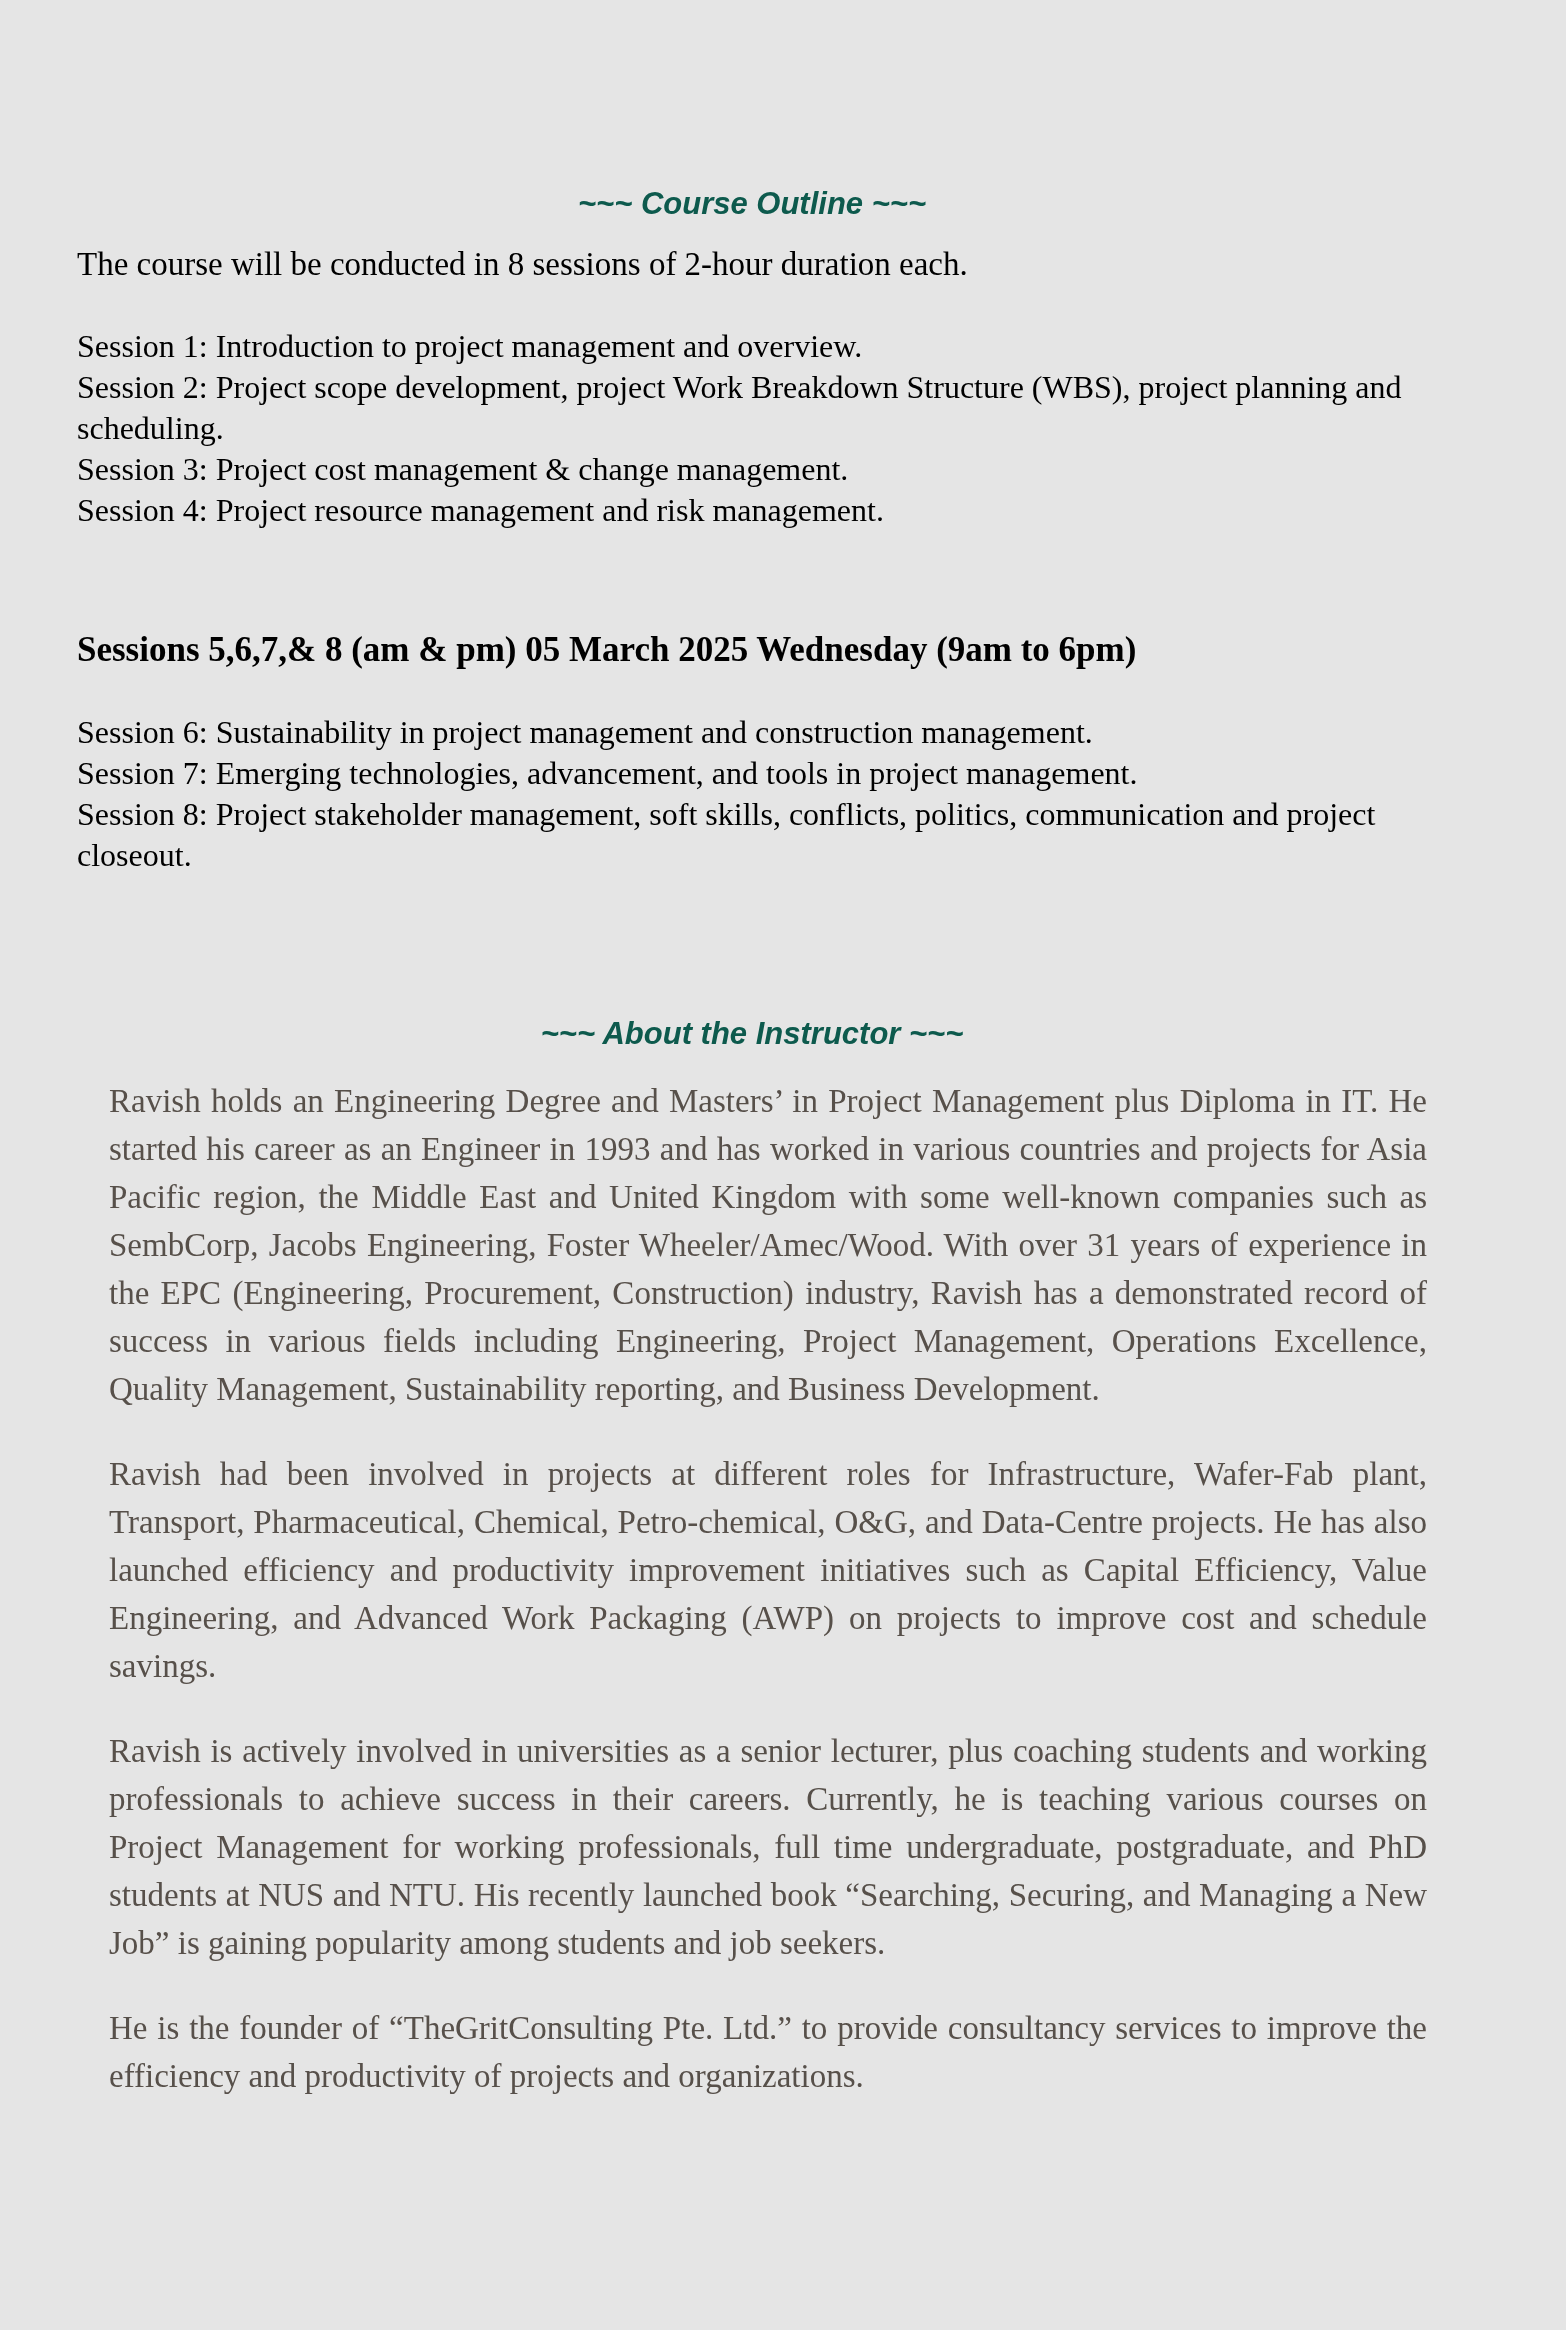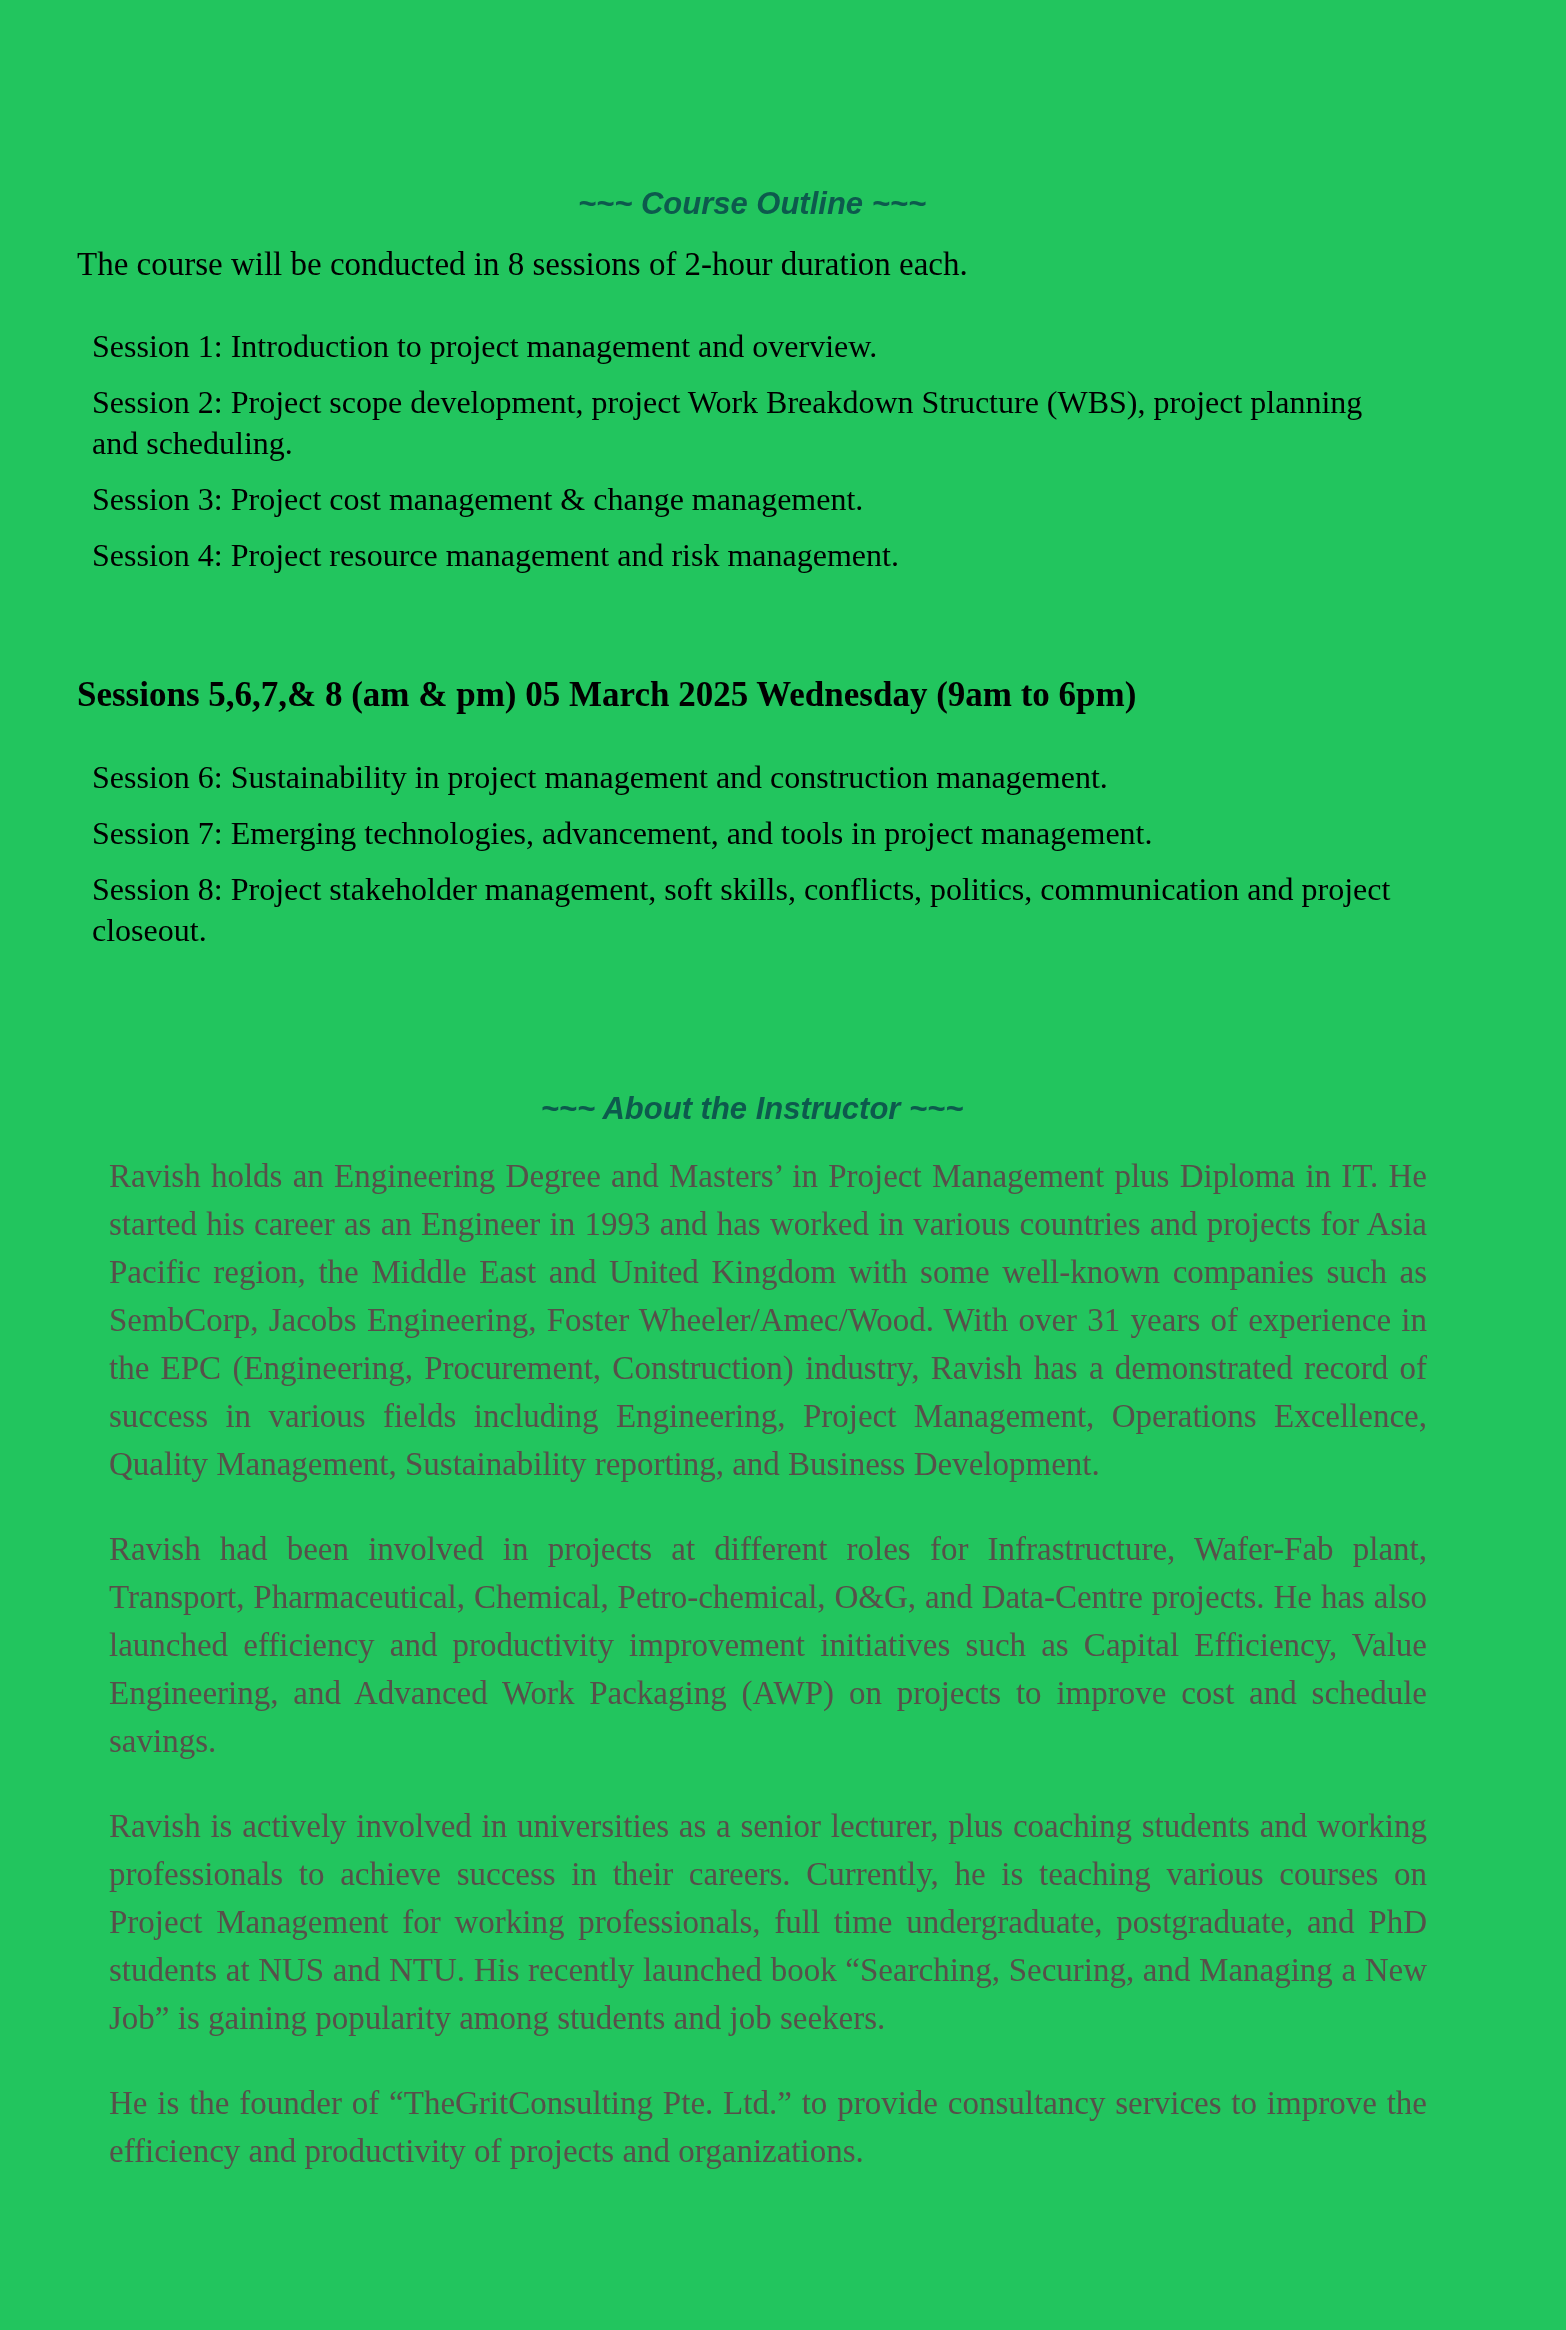--- a/index.html
+++ b/index.html
@@ -4,21 +4,21 @@
 <style>
   html, body {
     margin: 0;
     padding: 0;
     background: #ffffff;
   }
   .page {
     position: relative;
     width: 1567px;
     height: 2330px;
-    background: #22c55e;
+    background: #e5e5e5;
     box-sizing: border-box;
     padding: 184px 140px 0 77px;
     overflow: hidden;
     font-family: "Liberation Serif", serif;
   }
   .section-title {
     margin: 0;
     text-align: center;
     font-family: "Liberation Sans", sans-serif;
     font-weight: bold;
@@ -42,21 +42,21 @@
     color: #000000;
   }
   .day-heading.first { margin-top: 43px; }
   .day-heading.second { margin-top: 98px; }
   .session-list {
     margin-top: 41px;
     font-size: 32px;
     line-height: 41px;
     color: #000000;
   }
-  .session-item { margin: 15px; }
+  .session-item { margin: 0; }
   .about-title { margin-top: 138px; }
   .instructor-paragraphs { margin-top: 23px; margin-left: 32px; }
   .instructor-para {
     margin: 0 0 37px 0;
     font-size: 33px;
     line-height: 48px;
     text-align: justify;
     color: #57504a;
   }
 </style>

